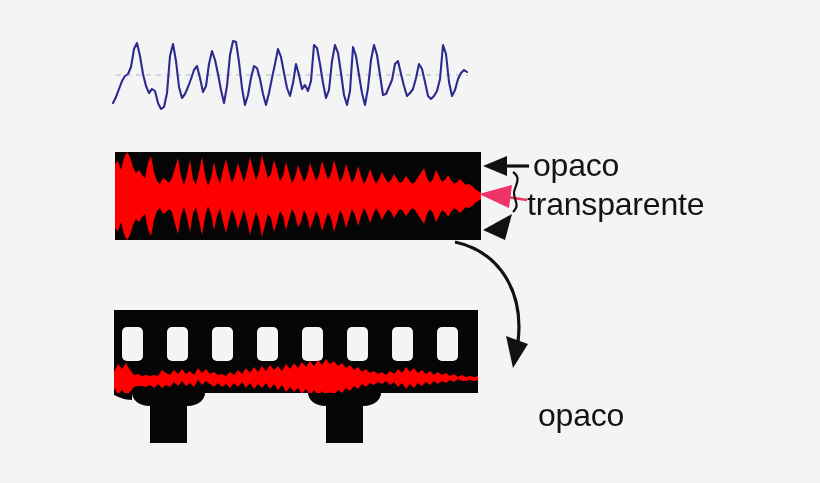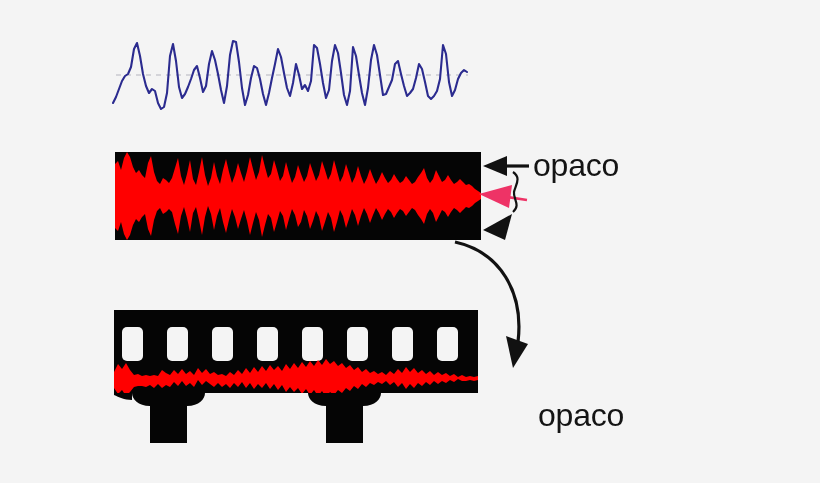--- a/index.html
+++ b/index.html
@@ -197,19 +197,20 @@
     <g>
       <path d="M455,242 C500,252 524,292 518,342" fill="none" stroke="#111111" stroke-width="3.2"></path>
       <path d="M513,368 L506,336 L528,344 Z" fill="#111111"></path>
     </g>
 
   </svg>
 
 
   <div class="label" id="label-opaco">opaco</div>
 
+  <div class="label" id="label-transparente">transparente</div>
 
   <div class="label" id="label-banda">
     <span>opaco</span>
     
   </div>
 
 </div>
 
 </body></html>

